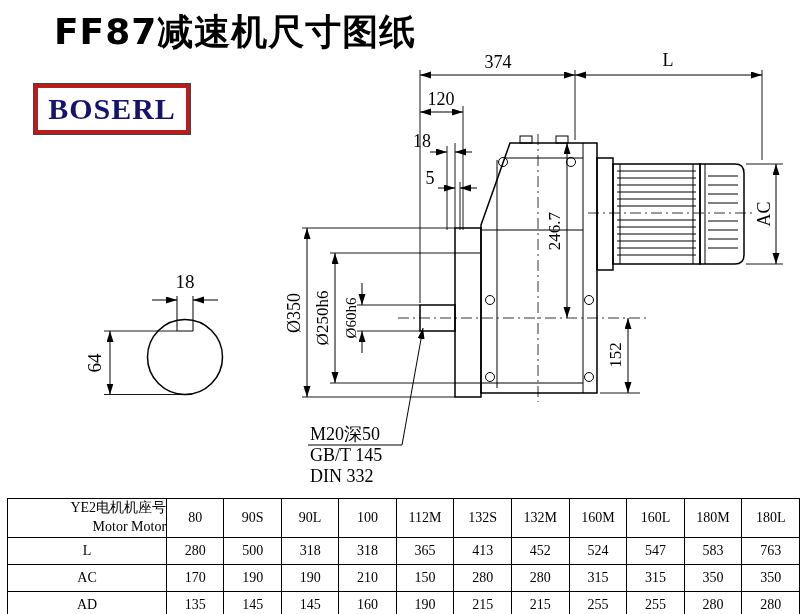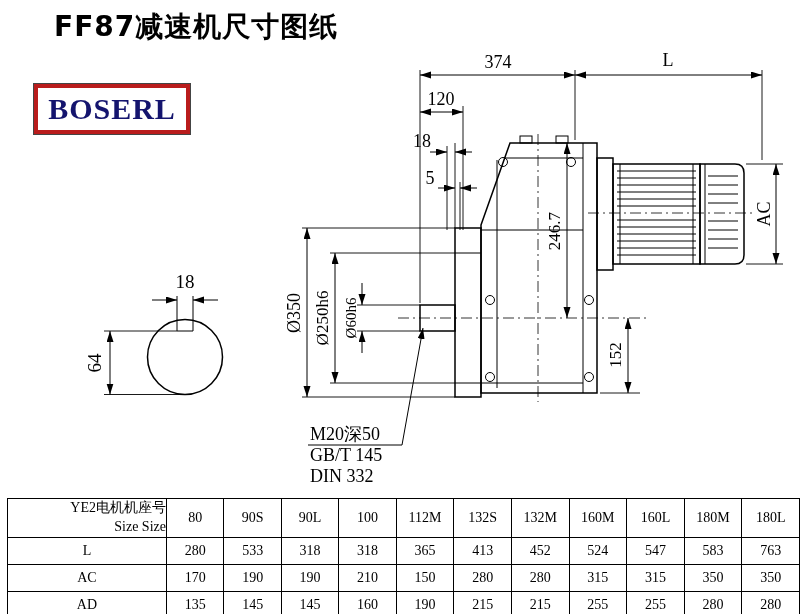--- a/index.html
+++ b/index.html
@@ -1,17 +1,17 @@
 <!DOCTYPE html>
 <html><head>
 <meta charset="utf-8">
 <style>
   html,body{margin:0;padding:0;background:#fff;}
   #stage{position:relative;width:800px;height:614px;background:#fff;overflow:hidden;font-family:"Liberation Sans",sans-serif;}
-  #title{position:absolute;left:54px;top:8px;font-size:28px;font-weight:bold;color:#000;letter-spacing:1px;font-family:"DejaVu Sans",sans-serif;white-space:nowrap;}
+  #title{position:absolute;left:54px;top:8px;font-size:36px;font-weight:bold;color:#000;letter-spacing:1px;font-family:"DejaVu Sans",sans-serif;white-space:nowrap;}
   #logo{position:absolute;left:34px;top:84px;width:148px;height:42px;border:4px solid #b91c1c;box-shadow:0 0 0 1px #444;display:flex;align-items:center;justify-content:center;background:#fff;}
   #logo span{font-family:"Liberation Serif",serif;font-weight:bold;font-size:30px;color:#14146e;letter-spacing:1px;}
   #drawing{position:absolute;left:0;top:0;}
   svg text{font-family:"Liberation Serif",serif;fill:#000;}
   .outline{fill:none;stroke:#000;stroke-width:1.5;}
   .thin{fill:none;stroke:#000;stroke-width:1;}
   .dim{fill:none;stroke:#000;stroke-width:1;}
   .ext{fill:none;stroke:#000;stroke-width:0.9;}
   .cl{fill:none;stroke:#000;stroke-width:0.8;stroke-dasharray:11 4 2 4;}
   table.dims{position:absolute;left:7px;top:498px;border-collapse:collapse;table-layout:fixed;background:#fff;}
@@ -164,38 +164,38 @@
       <text x="310" y="461" font-size="18">GB/T 145</text>
       <text x="310" y="482" font-size="18">DIN 332</text>
     </g>
   </svg>
 
   <table class="dims">
     <tbody>
       <tr>
         <td class="motor">
           <div>YE2电机机座号</div>
-          <div>Size Size</div>
+          <div>Motor Motor</div>
         </td>
         <td class="sz">80</td>
         <td class="sz">90S</td>
         <td class="sz">90L</td>
         <td class="sz">100</td>
         <td class="sz">112M</td>
         <td class="sz">132S</td>
         <td class="sz">132M</td>
         <td class="sz">160M</td>
         <td class="sz">160L</td>
         <td class="sz">180M</td>
         <td class="sz">180L</td>
       </tr>
       <tr>
         <td>L</td>
         <td>280</td>
-        <td>533</td>
+        <td>500</td>
         <td>318</td>
         <td>318</td>
         <td>365</td>
         <td>413</td>
         <td>452</td>
         <td>524</td>
         <td>547</td>
         <td>583</td>
         <td>763</td>
       </tr>

